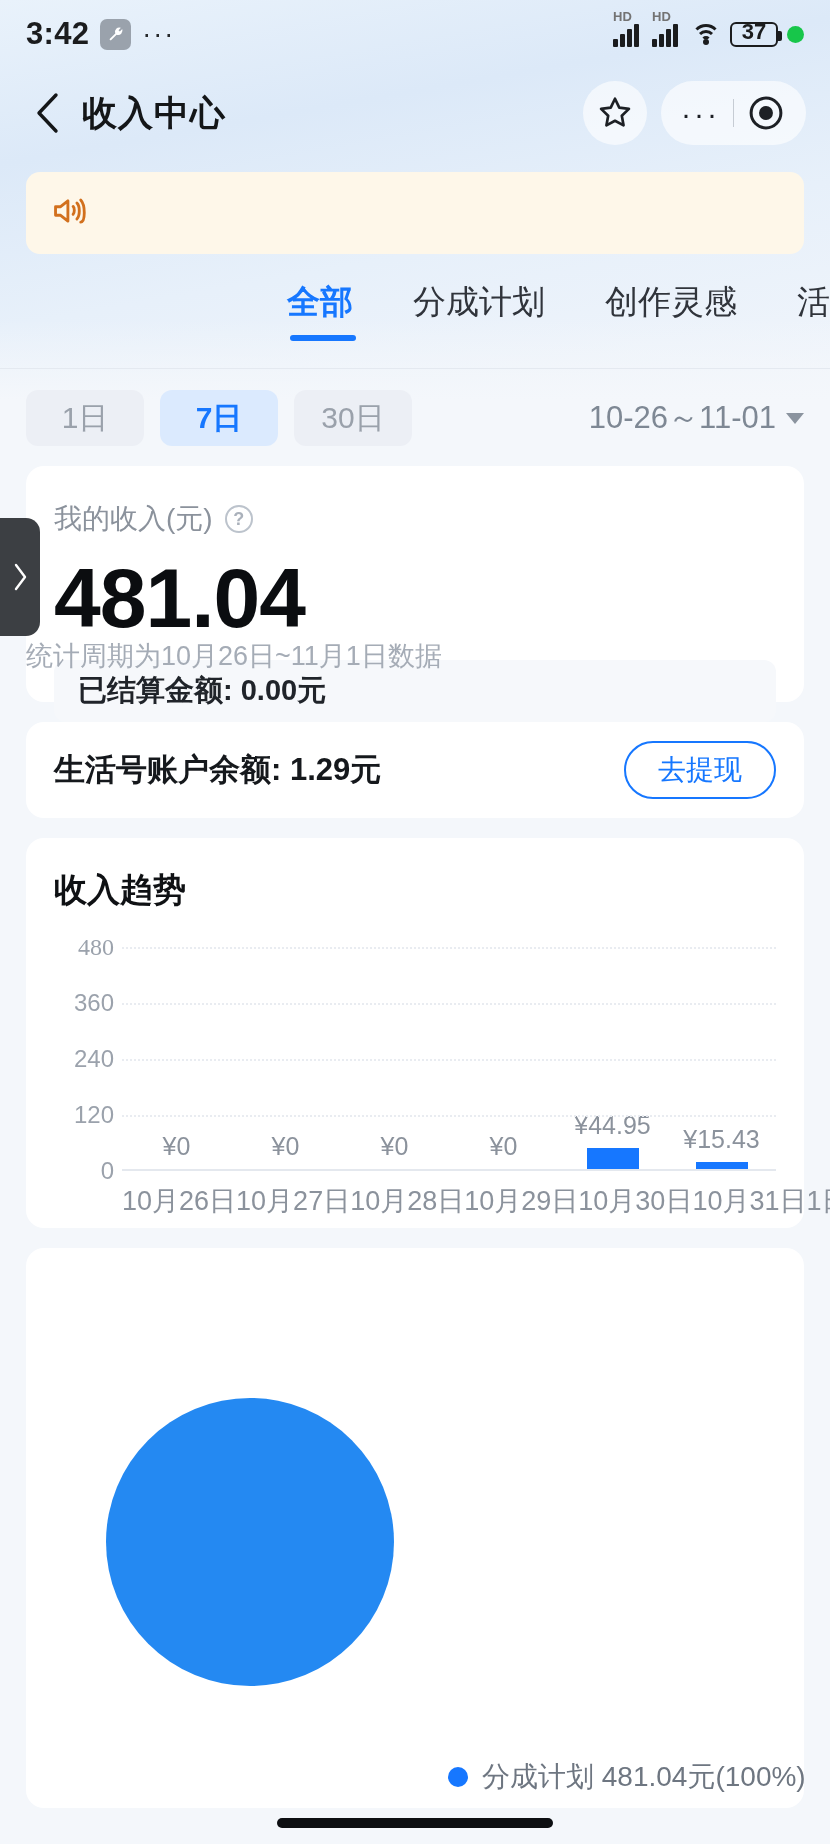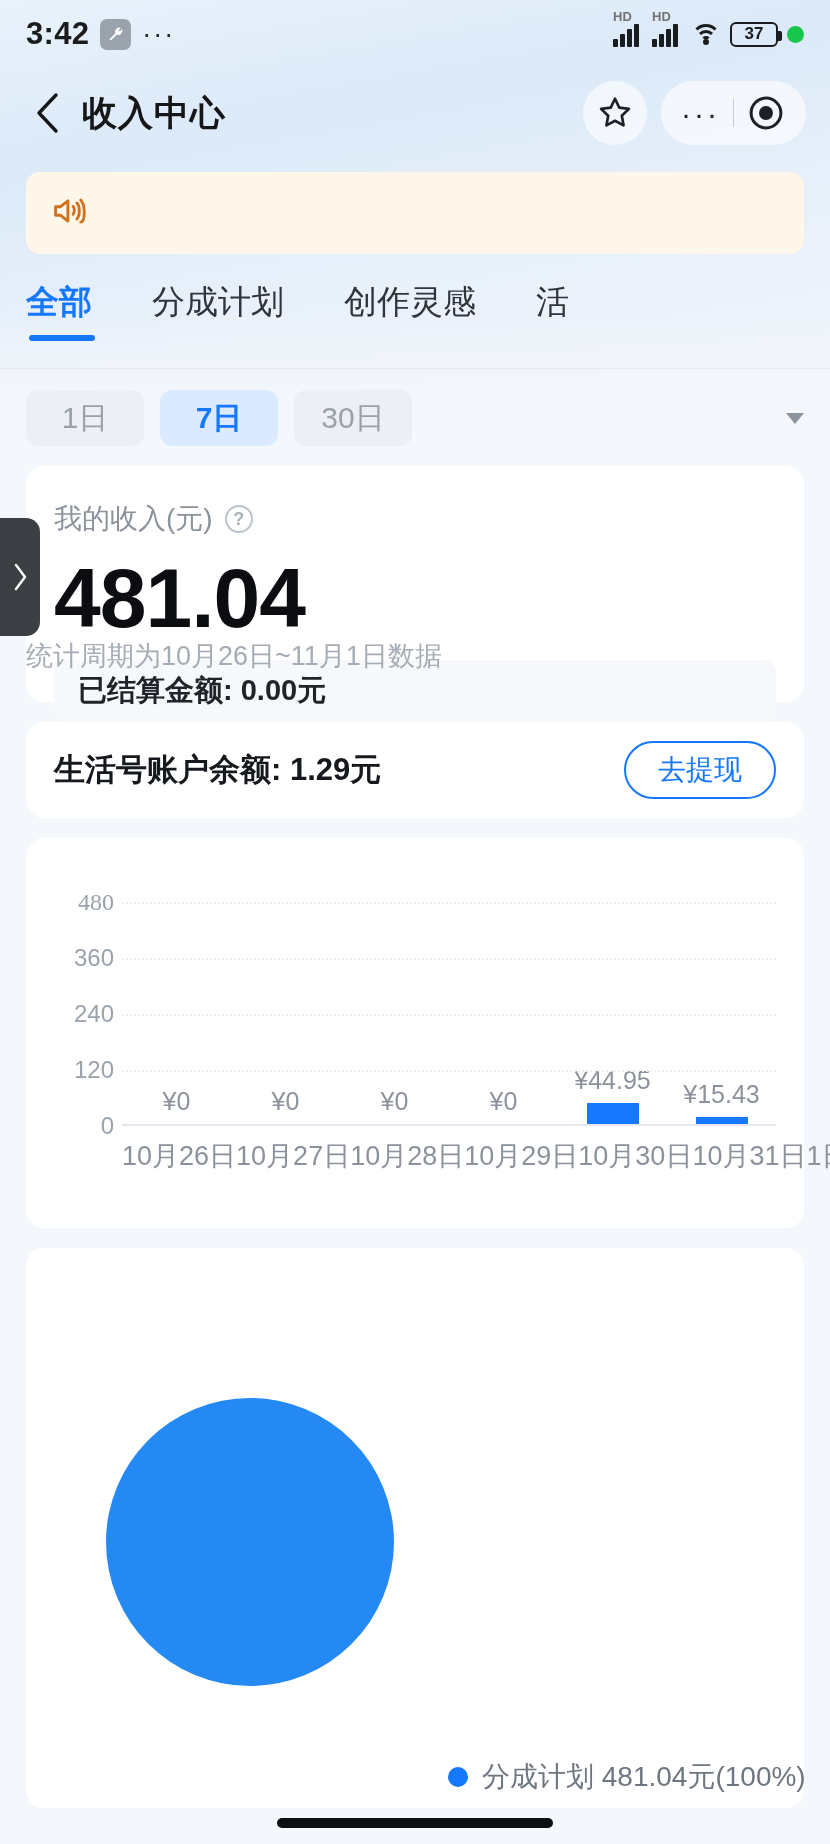--- a/index.html
+++ b/index.html
@@ -50,22 +50,22 @@
     border:3.2px solid #1b1c1e; border-bottom-color:transparent;
     border-left-color:transparent; border-right-color:transparent;
     border-radius:50%;
   }
   .wifi span:nth-child(1){ width:30px; height:30px; top:2px; }
   .wifi span:nth-child(2){ width:20px; height:20px; top:8px; }
   .wifi span:nth-child(3){ width:10px; height:10px; top:14px; }
   .wifi b{ position:absolute; left:50%; transform:translateX(-50%); bottom:1px; width:6px; height:6px; background:#1b1c1e; border-radius:50%; }
   .batt{
     width:48px; height:25px; border:2.5px solid #1b1c1e; border-radius:6px;
-    display:flex; align-items:center; justify-content:center; position:relative;
-    font-size:17px; font-weight:600; color:#1b1c1e;
+    display:flex; align-items:flex-end; justify-content:center; position:relative;
+    font-size:22px; font-weight:600; color:#1b1c1e;
   }
   .batt:after{ content:""; position:absolute; right:-6px; top:7px; width:4px; height:10px; background:#1b1c1e; border-radius:0 2px 2px 0; }
   .greendot{ width:17px; height:17px; border-radius:50%; background:#17c64a; }
 
   
   .navbar{
     position:absolute; left:0; top:68px; width:830px; height:90px;
     display:flex; align-items:center; padding:0 24px;
   }
   .back{ width:46px; height:46px; display:flex; align-items:center; justify-content:center; }
@@ -88,21 +88,21 @@
   
   .notice{
     position:absolute; left:26px; top:172px; width:778px; height:82px;
     background:#fef7e9; border-radius:14px; display:flex; align-items:center;
     padding:0 24px;
   }
 
   
   .tabs{
     position:absolute; left:0; top:280px; width:830px; height:90px;
-    display:flex; align-items:flex-start; padding-left:26px; overflow:hidden;
+    display:flex; align-items:flex-start; padding-left:26px; overflow:hidden;justify-content:flex-end;
   }
   .tab{
     font-size:33px; color:#30343b; white-space:nowrap;
     margin-right:60px; position:relative; padding-bottom:16px;
   }
   .tab.active{ color:#1677ff; font-weight:700; }
   .tab.active:after{
     content:""; position:absolute; left:3px; bottom:0; width:66px; height:6px;
     background:#1677ff; border-radius:3px;
   }
@@ -299,40 +299,42 @@
   <span class="tab">创作灵感</span>
   <span class="tab cut">活</span>
 </div>
 <div class="tabdiv"></div>
 
 <div class="rangerow">
   <span class="chip">1日</span>
   <span class="chip active">7日</span>
   <span class="chip">30日</span>
   <span class="daterange">
+    <span>10-26～11-01</span>
     <span class="caret"></span>
   </span>
 </div>
 
 <div class="card card-income">
   <div class="inc-label">
     <span>我的收入(元)</span>
     <span class="qmark">?</span>
   </div>
   <div class="inc-value">481.04</div>
   <div class="inc-settle">已结算金额: 0.00元</div>
 </div>
 <div class="inc-note">统计周期为10月26日~11月1日数据</div>
 
 <div class="card card-balance">
   <span class="bal-text">生活号账户余额: 1.29元</span>
   <span class="withdraw">去提现</span>
 </div>
 
 <div class="card card-trend">
+  <div class="card-title">收入趋势</div>
   <div class="chartbox">
     <div class="plot" id="plot">
       <div class="axis"></div>
       <div class="bars" id="bars">
           <div class="bcol">
             <div class="blabel" style="bottom: 8px;">¥0</div>
             <div class="bar" style="height: 0px; background: rgb(22, 119, 255);"></div>
           </div>
           <div class="bcol">
             <div class="blabel" style="bottom: 8px;">¥0</div>

